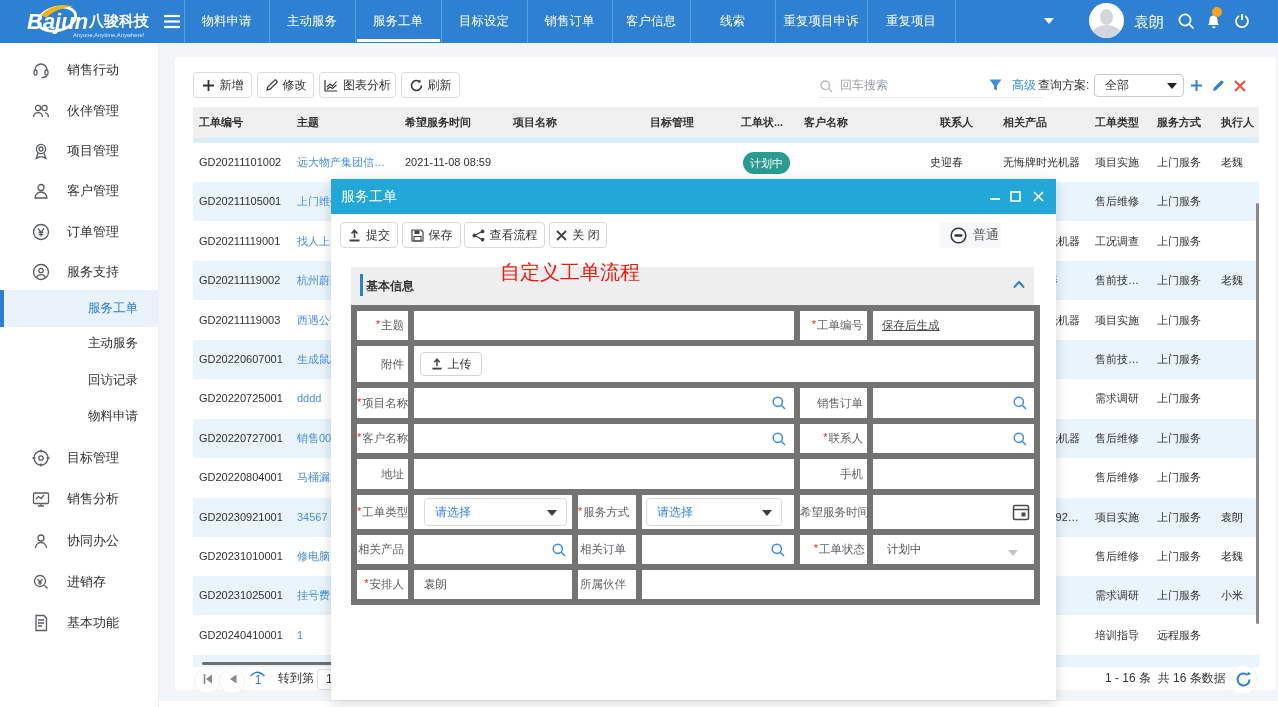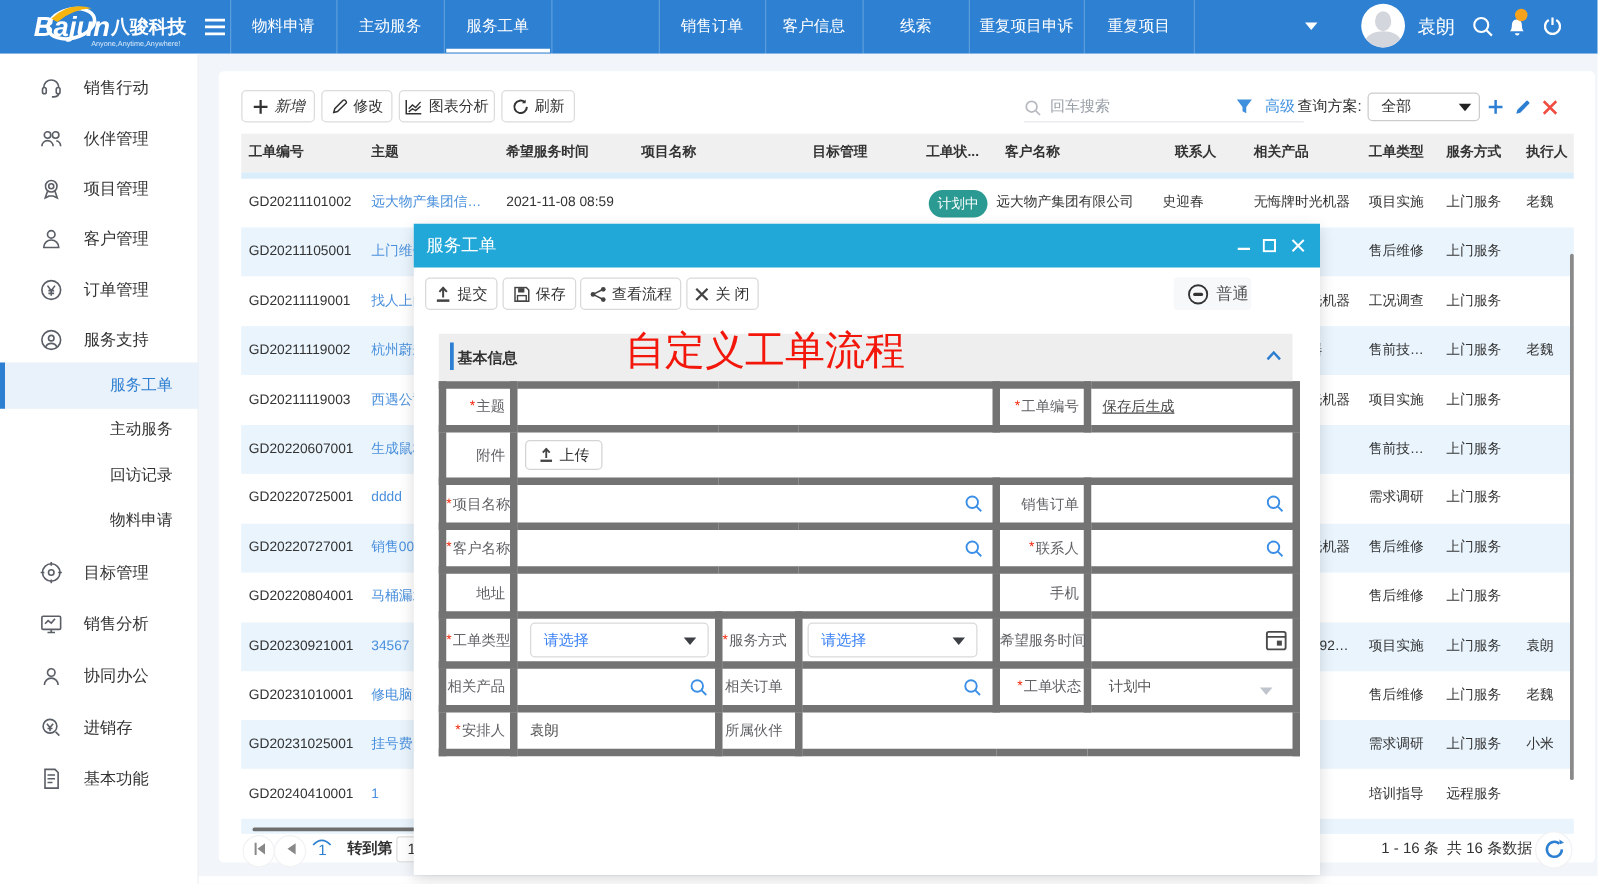--- a/index.html
+++ b/index.html
@@ -61,20 +61,21 @@
       <g stroke="#fff" stroke-width="2.2">
         <line x1="1" y1="2" x2="17" y2="2"></line>
         <line x1="1" y1="7.5" x2="17" y2="7.5"></line>
         <line x1="1" y1="13" x2="17" y2="13"></line>
       </g>
     </svg>
 
   <div class="menuitem" style="left:184px;width:85px;">物料申请</div>
   <div class="menuitem" style="left:269px;width:86px;">主动服务</div>
   <div class="menuitem" style="left:355px;width:86px;">服务工单</div>
+  <div class="menuitem" style="left:441px;width:86px;">目标设定</div>
   <div class="menuitem" style="left:527px;width:85px;">销售订单</div>
   <div class="menuitem" style="left:612px;width:78px;">客户信息</div>
   <div class="menuitem" style="left:690px;width:85px;">线索</div>
   <div class="menuitem" style="left:775px;width:92px;">重复项目申诉</div>
   <div class="menuitem" style="left:867px;width:88px;">重复项目</div>
   <div class="sep" style="left:184px"></div>
   <div class="sep" style="left:269px"></div>
   <div class="sep" style="left:355px"></div>
   <div class="sep" style="left:441px"></div>
   <div class="sep" style="left:527px"></div>
@@ -199,21 +200,21 @@
     <svg class="ico" width="18" height="18" viewBox="0 0 18 18" fill="none" stroke="#5a5e66" stroke-width="1.3">
         <path d="M4 1.5 h8 l2.5 2.5 v12.5 h-10.5 Z"></path>
         <path d="M6 6 h6 M6 9 h6 M6 12 h4"></path>
       </svg>
     <div class="txt">基本功能</div>
   </div>
 </div>
 <div class="abs" style="left:159px;top:701px;width:1119px;height:6px;background:#fff"></div>
 
 <div id="panel">
-  <div class="tbtn" style="left:18px;width:59px;font-style:italic;">
+  <div class="tbtn" style="left:18px;width:59px;">
     <svg width="13" height="13" viewBox="0 0 13 13">
         <path d="M6.5 1 v11 M1 6.5 h11" stroke="#333" stroke-width="1.8"></path>
       </svg>新增
   </div>
   <div class="tbtn" style="left:82px;width:57px;">
     <svg width="13" height="13" viewBox="0 0 13 13">
         <path d="M2 11 l0.8-3 L9.5 1.3 a1 1 0 0 1 1.6 0 l0.7 0.7 a1 1 0 0 1 0 1.6 L5 10.2 Z" fill="none" stroke="#333" stroke-width="1.2"></path>
       </svg>修改
   </div>
   <div class="tbtn" style="left:144px;width:77px;">
@@ -267,21 +268,20 @@
   <div class="th" style="left:920px">工单类型</div>
   <div class="th" style="left:982px">服务方式</div>
   <div class="th" style="left:1046px">执行人</div>
   <div class="abs" style="left:18px;top:81px;width:1066px;height:5px;background:#d9edfa;"></div>
 
   <div class="row" style="top:86px;">
     <span style="left:6px">GD20211101002</span>
       <span class="lnk" style="left:104px;max-width:88px">远大物产集团信息化</span>
       <span style="left:212px">2021-11-08 08:59</span>
     <div class="abs" style="left:550px;top:9px;width:47px;height:22px;border-radius:11px;background:#2a9a92;color:#fff;font-size:11px;text-align:center;line-height:22px;">计划中</div>
-    <span style="left:604px">远大物产集团有限公司</span>
       <span style="left:737px">史迎春</span>
       <span style="left:810px;max-width:80px">无悔牌时光机器</span>
       <span style="left:902px;max-width:52px">项目实施</span>
       <span style="left:964px">上门服务</span>
       <span style="left:1028px">老魏</span>
   </div>
   <div class="row" style="top:125.4px;background:#e9f4fd;">
     <span style="left:6px">GD20211105001</span>
       <span class="lnk" style="left:104px;max-width:88px">上门维修服务</span>
       <span style="left:902px;max-width:52px">售后维修</span>
@@ -373,21 +373,21 @@
       <path d="M1.5 0 v10" stroke="#888" stroke-width="1.6"></path>
       <path d="M9 0.5 v9 L3 5 Z" fill="#888"></path>
     </svg>
   <svg class="abs" style="left:54px;top:617px" width="8" height="10" viewBox="0 0 8 10">
       <path d="M7.5 0.5 v9 L1 5 Z" fill="#888"></path>
     </svg>
   <svg class="abs" style="left:74px;top:611px" width="17" height="9" viewBox="0 0 17 9">
       <path d="M1.5 8 Q 8.5 0.5 15.5 8" fill="none" stroke="#2d7fd1" stroke-width="1.3"></path>
     </svg>
   <div class="abs" style="left:77px;top:614px;width:12px;text-align:center;height:18px;line-height:18px;font-size:12px;color:#2d7fd1;">1</div>
-  <div class="abs" style="left:103px;top:610px;height:23px;line-height:23px;font-size:12px;color:#333;font-weight:bold;">转到第</div>
+  <div class="abs" style="left:103px;top:610px;height:23px;line-height:23px;font-size:12px;color:#333;">转到第</div>
   <div class="abs" style="left:142px;top:612px;width:34px;height:21px;border:1px solid #ddd;border-radius:3px;background:#fff;">
     <div class="abs" style="left:8px;top:0;height:19px;line-height:19px;font-size:12px;color:#333;">1</div>
   </div>
   <div class="abs" style="left:930px;top:610px;height:23px;line-height:23px;font-size:12px;color:#333;">1 - 16 条&nbsp;&nbsp;共 16 条数据</div>
   <div class="abs" style="left:1053px;top:608px;width:30px;height:30px;border-radius:50%;background:#fff;border:1px solid #f0f2f5;"></div>
   <svg class="abs" style="left:1060px;top:614px" width="17" height="17" viewBox="0 0 17 17">
       <path d="M14.5 8.5 a6 6 0 1 1 -2-4.5" fill="none" stroke="#2d7fd1" stroke-width="2"></path>
       <path d="M12.5 0.5 l0.3 3.8 3.4-1.2 Z" fill="#2d7fd1"></path>
     </svg>
 </div>
@@ -432,21 +432,21 @@
       </svg>关 闭
   </div>
   <div class="abs" style="left:608px;top:43px;width:62px;height:26px;background:#f6f8fa;border-radius:3px;">
     <svg class="abs" style="left:11px;top:4.5px" width="17" height="17" viewBox="0 0 17 17">
         <circle cx="8.5" cy="8.5" r="7.3" fill="none" stroke="#333" stroke-width="1.5"></circle>
         <rect x="4.5" y="7.2" width="8" height="2.6" rx="1.3" fill="#333"></rect>
       </svg>
     <div class="abs" style="left:34px;top:0;height:26px;line-height:26px;font-size:13px;color:#555;">普通</div>
   </div>
 
-  <div class="abs" style="left:169px;top:80px;font-size:32px;color:#f3170b;white-space:nowrap;z-index:9;">自定义工单流程</div>
+  <div class="abs" style="left:169px;top:80px;font-size:20px;color:#f3170b;white-space:nowrap;z-index:9;">自定义工单流程</div>
 
   <div class="abs" style="left:20px;top:88px;width:683px;height:38px;background:#eee;">
     <div class="abs" style="left:9px;top:7px;width:3px;height:22px;background:#2d7fd1;"></div>
     <div class="abs" style="left:15px;top:0;height:38px;line-height:38px;font-size:12px;font-weight:bold;color:#333;">基本信息</div>
     <svg class="abs" style="left:662px;top:13px" width="12" height="9" viewBox="0 0 12 9">
         <path d="M1 7.5 L6 2 L11 7.5" fill="none" stroke="#2d7fd1" stroke-width="2"></path>
       </svg>
   </div>
 
   <table id="mform">

